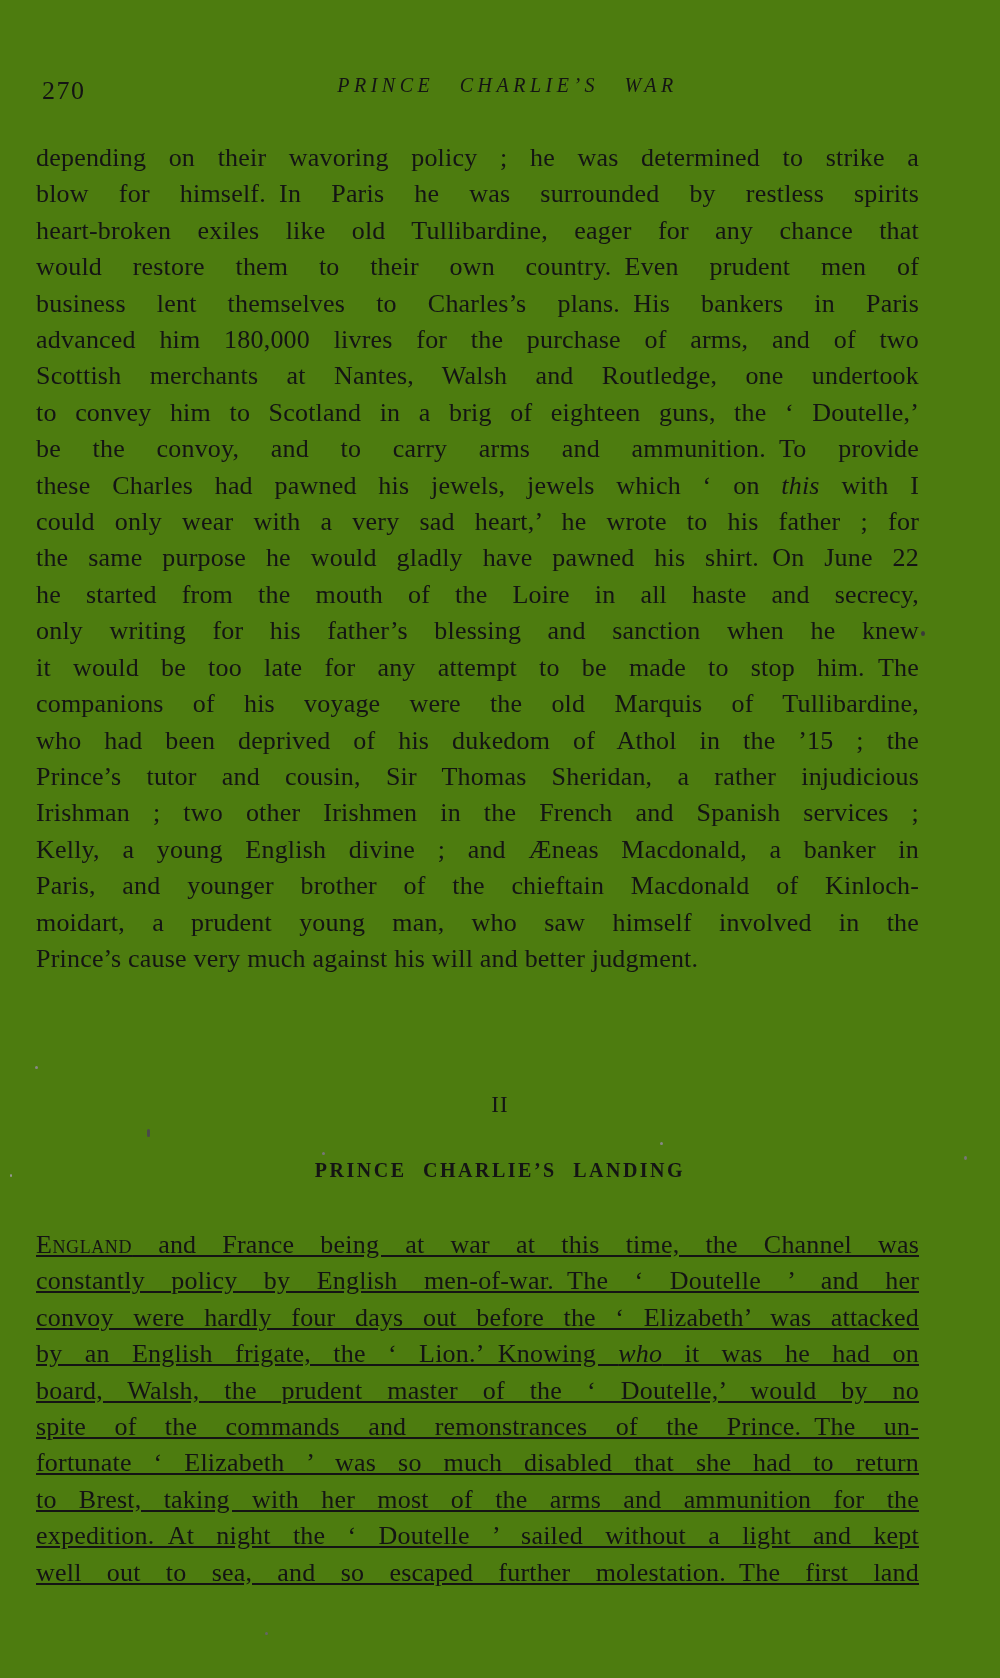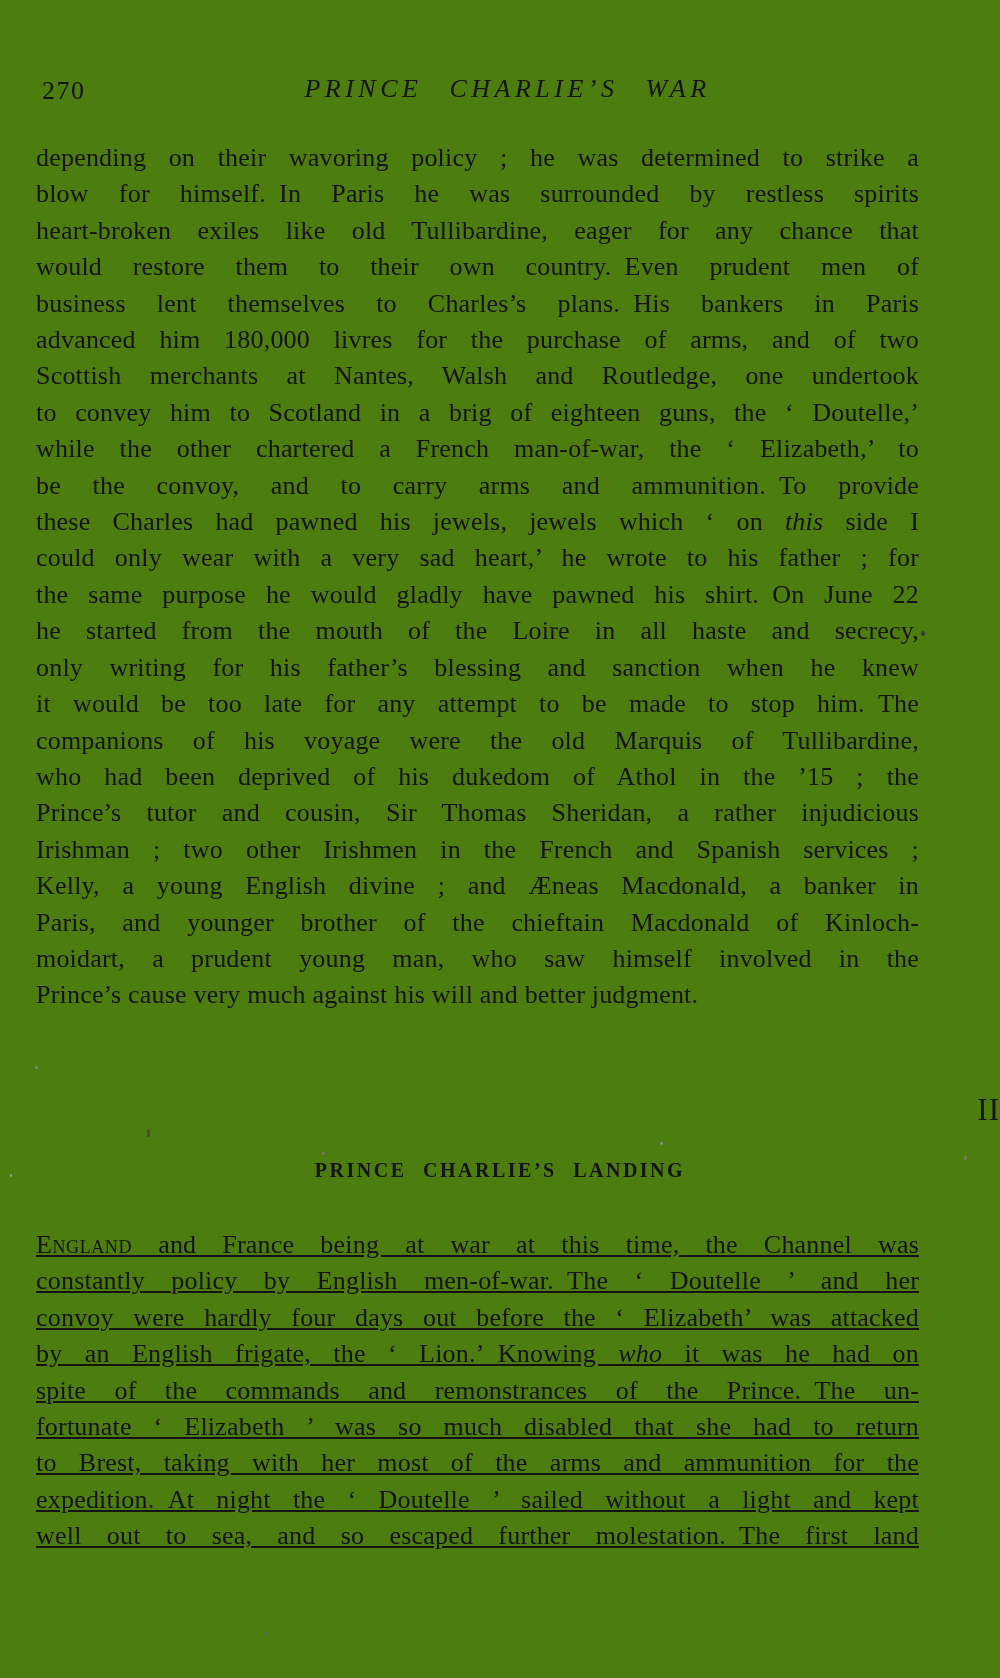--- a/index.html
+++ b/index.html
@@ -18,21 +18,21 @@
     top: 76px;
     font-size: 26px;
     letter-spacing: 1.5px;
   }
   .header-title {
     position: absolute;
     left: 0; right: 0;
     top: 74px;
     text-align: center;
     font-style: italic;
-    font-size: 26px;
+    font-size: 20px;
     letter-spacing: 4.5px;
     word-spacing: 16px;
     padding-left: 15px;
   }
   .para {
     position: absolute;
     left: 36px;
     width: 883px;
     font-size: 26px;
     letter-spacing: 0.2px;
@@ -48,22 +48,22 @@
   .line.no-justify-last {
     text-align-last: left;
     -moz-text-align-last: left;
   }
   .it { font-style: italic; }
   .sc { font-variant: small-caps; letter-spacing: 0.6px; }
   .section-number {
     position: absolute;
     left: 0; right: 0;
     top: 1092px;
-    text-align: right;
-    font-size: 31px;
+    text-align: center;
+    font-size: 23px;
     letter-spacing: 1px;
   }
   .section-heading {
     position: absolute;
     left: 0; right: 0;
     top: 1159px;
     text-align: center;
     font-size: 20px;
     font-weight: bold;
     letter-spacing: 2.5px;
@@ -82,23 +82,22 @@
 
   <div class="para para-1">
       <div class="line"><span>depending on their wavoring policy ; he was determined to strike a</span></div>
       <div class="line"><span>blow for himself. In Paris he was surrounded by restless spirits</span></div>
       <div class="line"><span>heart-broken exiles like old Tullibardine, eager for any chance that</span></div>
       <div class="line"><span>would restore them to their own country. Even prudent men of</span></div>
       <div class="line"><span>business lent themselves to Charles’s plans. His bankers in Paris</span></div>
       <div class="line"><span>advanced him 180,000 livres for the purchase of arms, and of two</span></div>
       <div class="line"><span>Scottish merchants at Nantes, Walsh and Routledge, one undertook</span></div>
       <div class="line"><span>to convey him to Scotland in a brig of eighteen guns, the ‘ Doutelle,’</span></div>
-      <div class="line"><span>while the other chartered a French man-of-war, the ‘ Elizabeth,’ to</span></div>
       <div class="line"><span>be the convoy, and to carry arms and ammunition. To provide</span></div>
-      <div class="line"><span>these Charles had pawned his jewels, jewels which ‘ on </span><span class="it">this</span><span> side I</span></div>
+      <div class="line"><span>these Charles had pawned his jewels, jewels which ‘ on </span><span class="it">this</span><span> with I</span></div>
       <div class="line"><span>could only wear with a very sad heart,’ he wrote to his father ; for</span></div>
       <div class="line"><span>the same purpose he would gladly have pawned his shirt. On June 22</span></div>
       <div class="line"><span>he started from the mouth of the Loire in all haste and secrecy,</span></div>
       <div class="line"><span>only writing for his father’s blessing and sanction when he knew</span></div>
       <div class="line"><span>it would be too late for any attempt to be made to stop him. The</span></div>
       <div class="line"><span>companions of his voyage were the old Marquis of Tullibardine,</span></div>
       <div class="line"><span>who had been deprived of his dukedom of Athol in the ’15 ; the</span></div>
       <div class="line"><span>Prince’s tutor and cousin, Sir Thomas Sheridan, a rather injudicious</span></div>
       <div class="line"><span>Irishman ; two other Irishmen in the French and Spanish services ;</span></div>
       <div class="line"><span>Kelly, a young English divine ; and Æneas Macdonald, a banker in</span></div>
@@ -109,20 +108,21 @@
 
   <div class="section-number">II</div>
 
   <div class="section-heading">PRINCE CHARLIE’S LANDING</div>
 
   <div class="para para-2">
       <div class="line"><span class="sc">England</span><span> and France being at war at this time, the Channel was</span></div>
       <div class="line"><span>constantly policy by English men-of-war. The ‘ Doutelle ’ and her</span></div>
       <div class="line"><span>convoy were hardly four days out before the ‘ Elizabeth’ was attacked</span></div>
       <div class="line"><span>by an English frigate, the ‘ Lion.’ Knowing </span><span class="it">who</span><span> it was he had on</span></div>
+      <div class="line"><span>board, Walsh, the prudent master of the ‘ Doutelle,’ would by no</span></div>
       <div class="line"><span>spite of the commands and  remonstrances of the Prince. The un-</span></div>
       <div class="line"><span>fortunate ‘ Elizabeth ’ was so much disabled that  she had to return</span></div>
       <div class="line"><span>to Brest, taking with her most of the arms and ammunition for the</span></div>
       <div class="line"><span>expedition. At night the ‘ Doutelle ’ sailed without a light and kept</span></div>
       <div class="line"><span>well out to sea, and so escaped further molestation. The first land</span></div>
     </div>
 
   <div class="dot" style="left:921px;top:631px;width:4px;height:5px;background:#3a3a3a;"></div>
   <div class="dot" style="left:147px;top:1129px;width:3px;height:8px;border-radius:2px;background:#4a4a4a;"></div>
   <div class="dot" style="left:322px;top:1152px;width:3px;height:3px;background:#777;"></div>

